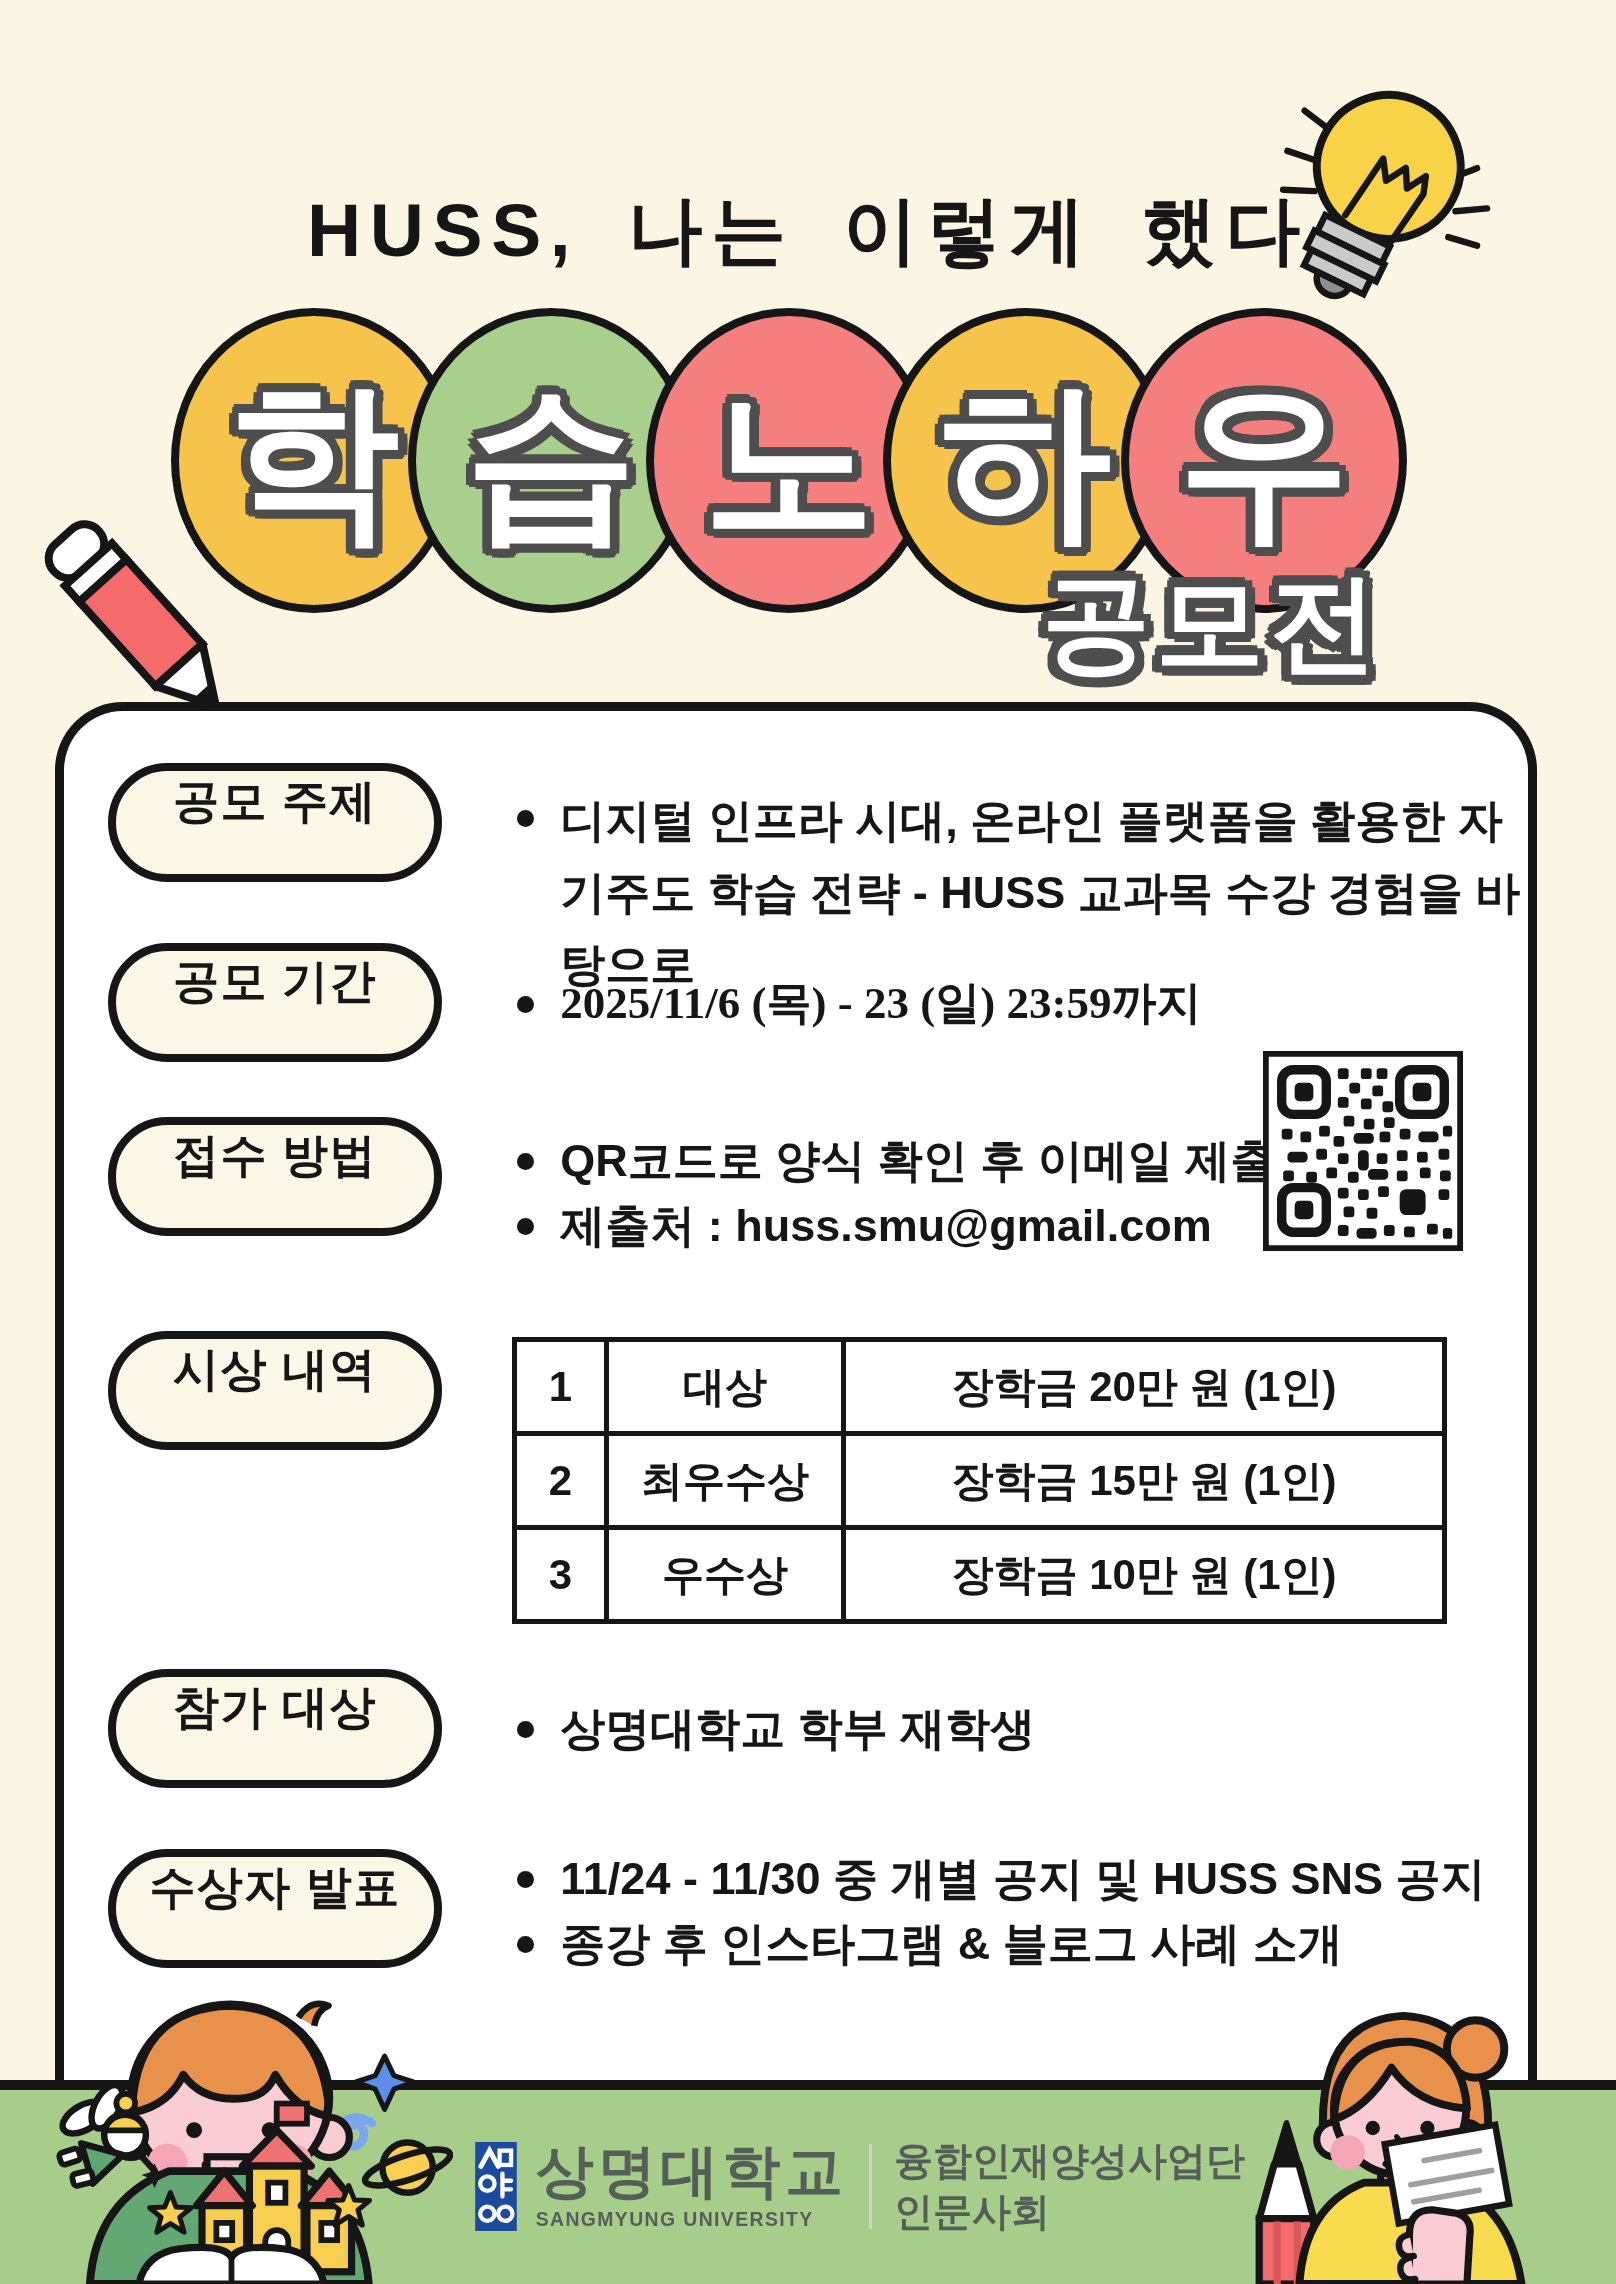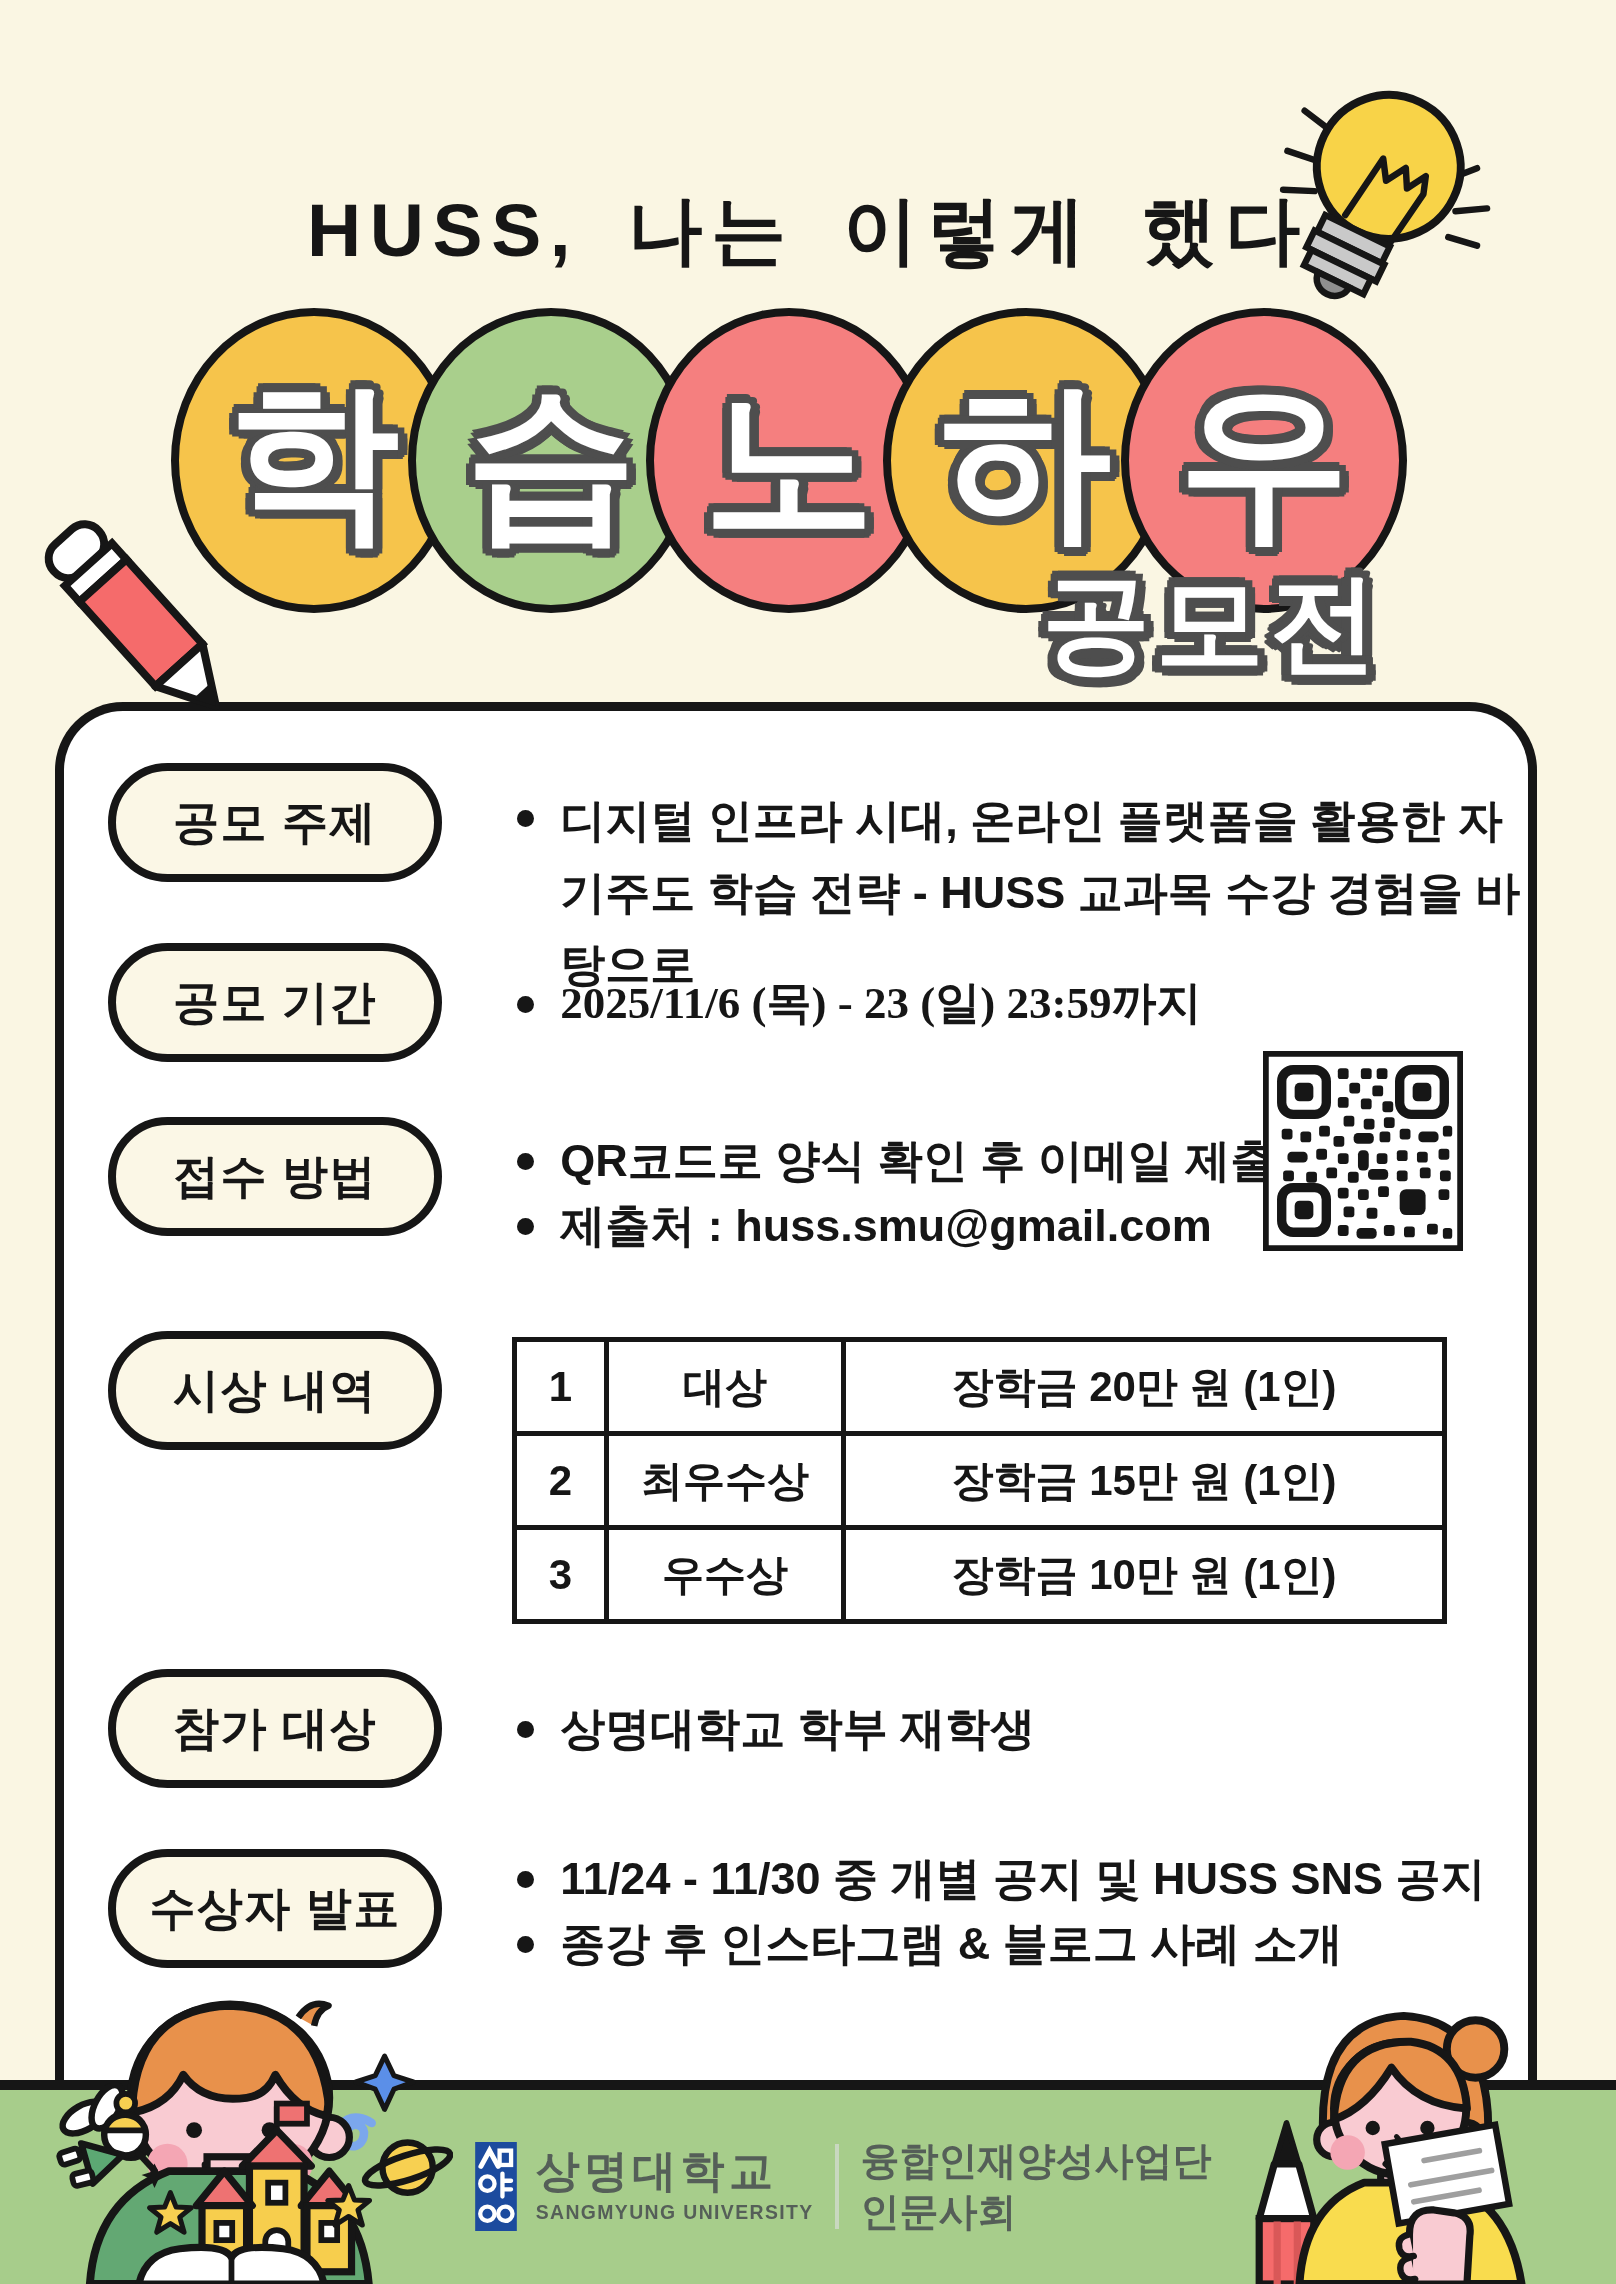--- a/index.html
+++ b/index.html
@@ -30,21 +30,21 @@
       7.2px 7.2px #4E4E4E,-7.2px 7.2px #4E4E4E,7.2px -7.2px #4E4E4E,-7.2px -7.2px #4E4E4E,
       10px 5.8px #4E4E4E,-10px 5.8px #4E4E4E,5.8px 10px #4E4E4E,-5.8px -10px #4E4E4E; }
 
   
   .card { position:absolute; left:55px; top:702px; width:1482px; height:1582px;
     background:#FFFFFF; border:9.4px solid #161616; border-bottom:none;
     border-radius:68px 68px 0 0; z-index:1; }
 
   .pill { position:absolute; left:108px; width:334px; height:119px; background:#FBF7E6;
     border:8px solid #161616; border-radius:61px; z-index:3;
-    display:flex; align-items:center; justify-content:center;
+    display:flex; align-items:flex-start; justify-content:center;
     font-size:46px; font-weight:800; letter-spacing:1.4px; }
   .pill-theme { top:763px; } .pill-period { top:943px; } .pill-apply { top:1117px; }
   .pill-awards { top:1331px; } .pill-elig { top:1669px; } .pill-ann { top:1849px; }
 
   .bullets { position:absolute; left:517px; z-index:3; list-style:none; }
   .bullets li { display:flex; align-items:flex-start; font-size:45px; font-weight:700; color:#161616; }
   .dot { width:17.3px; height:17.3px; border-radius:50%; background:#161616; flex:none; margin:24.5px 26px 0 0; }
   .b-theme { top:785px; width:1007px; } .b-theme li { line-height:72px; }
   .b-period { top:971px; } .b-period li { line-height:65px; white-space:nowrap;font-family:Liberation Serif, serif; }
   .b-apply { top:1128px; width:741px; } .b-apply li { line-height:65px; white-space:nowrap; }
@@ -57,21 +57,21 @@
     border-collapse:collapse; background:#fff; }
   .awards-table td { border:5.8px solid #161616; height:94px; text-align:center; vertical-align:middle;
     font-size:42px; font-weight:700; color:#161616; }
   .col-no { width:92px; } .col-name { width:237px; }
 
   
   .footer { position:absolute; left:0; top:2080px; width:1616px; height:204px;
     background:#A7CD8B; border-top:10px solid #161616; z-index:5; }
   .logo { position:absolute; left:475px; top:2136px; height:101px; display:flex; align-items:center; z-index:7; }
   .logo-text { margin-left:18.7px; display:flex; flex-direction:column; }
-  .uni-ko { font-size:44px; font-weight:800; color:#555F58; letter-spacing:4.3px; line-height:1; }
+  .uni-ko { font-size:58px; font-weight:800; color:#555F58; letter-spacing:4.3px; line-height:1; }
   .uni-en { font-size:19.4px; font-weight:700; color:#555F58; letter-spacing:1.4px; margin-top:7.2px; }
   .logo-divider { width:3.6px; height:85px; background:#C9D8C0; margin:0 21.6px; }
   .org { display:flex; flex-direction:column; justify-content:center; }
   .org span { font-size:39px; font-weight:800; color:#555F58; line-height:1.3; }
 
   .deco { position:absolute; z-index:6; }
   .svg-pencil-deco { left:13px; top:502px; z-index:4; }
   .svg-lightbulb { left:1263px; top:76px; z-index:2; }
   .svg-boy { left:61px; top:1990px; }
   .svg-girl { left:1238px; top:1990px; }

